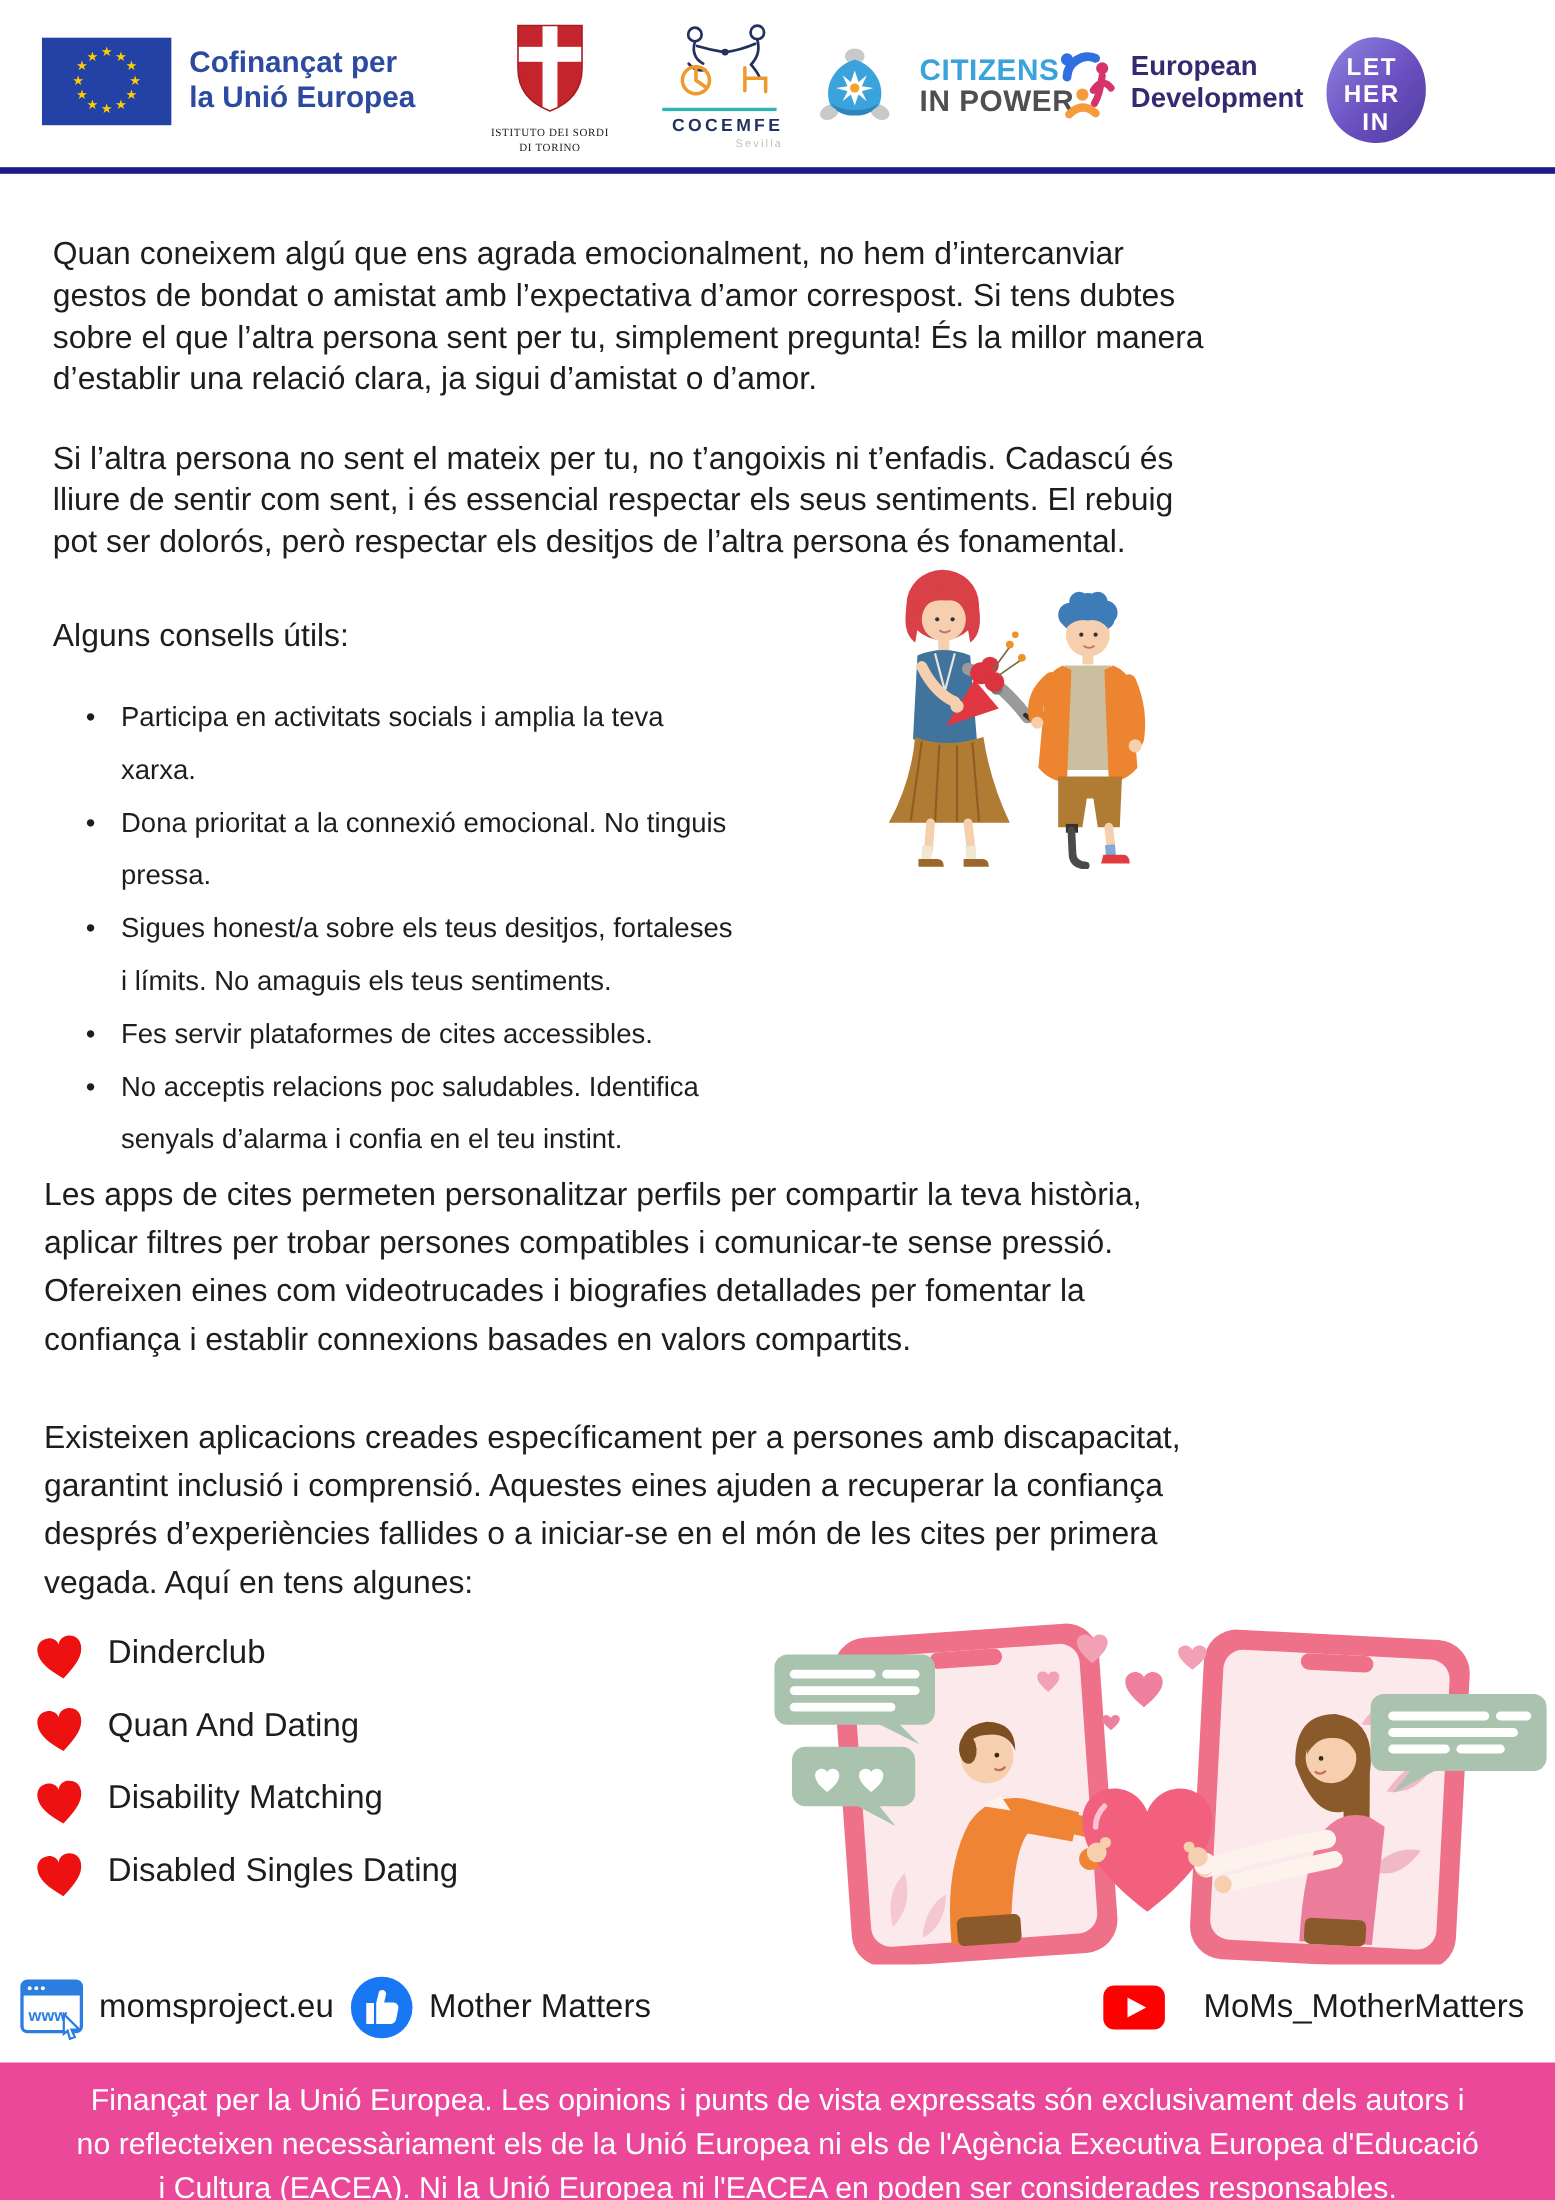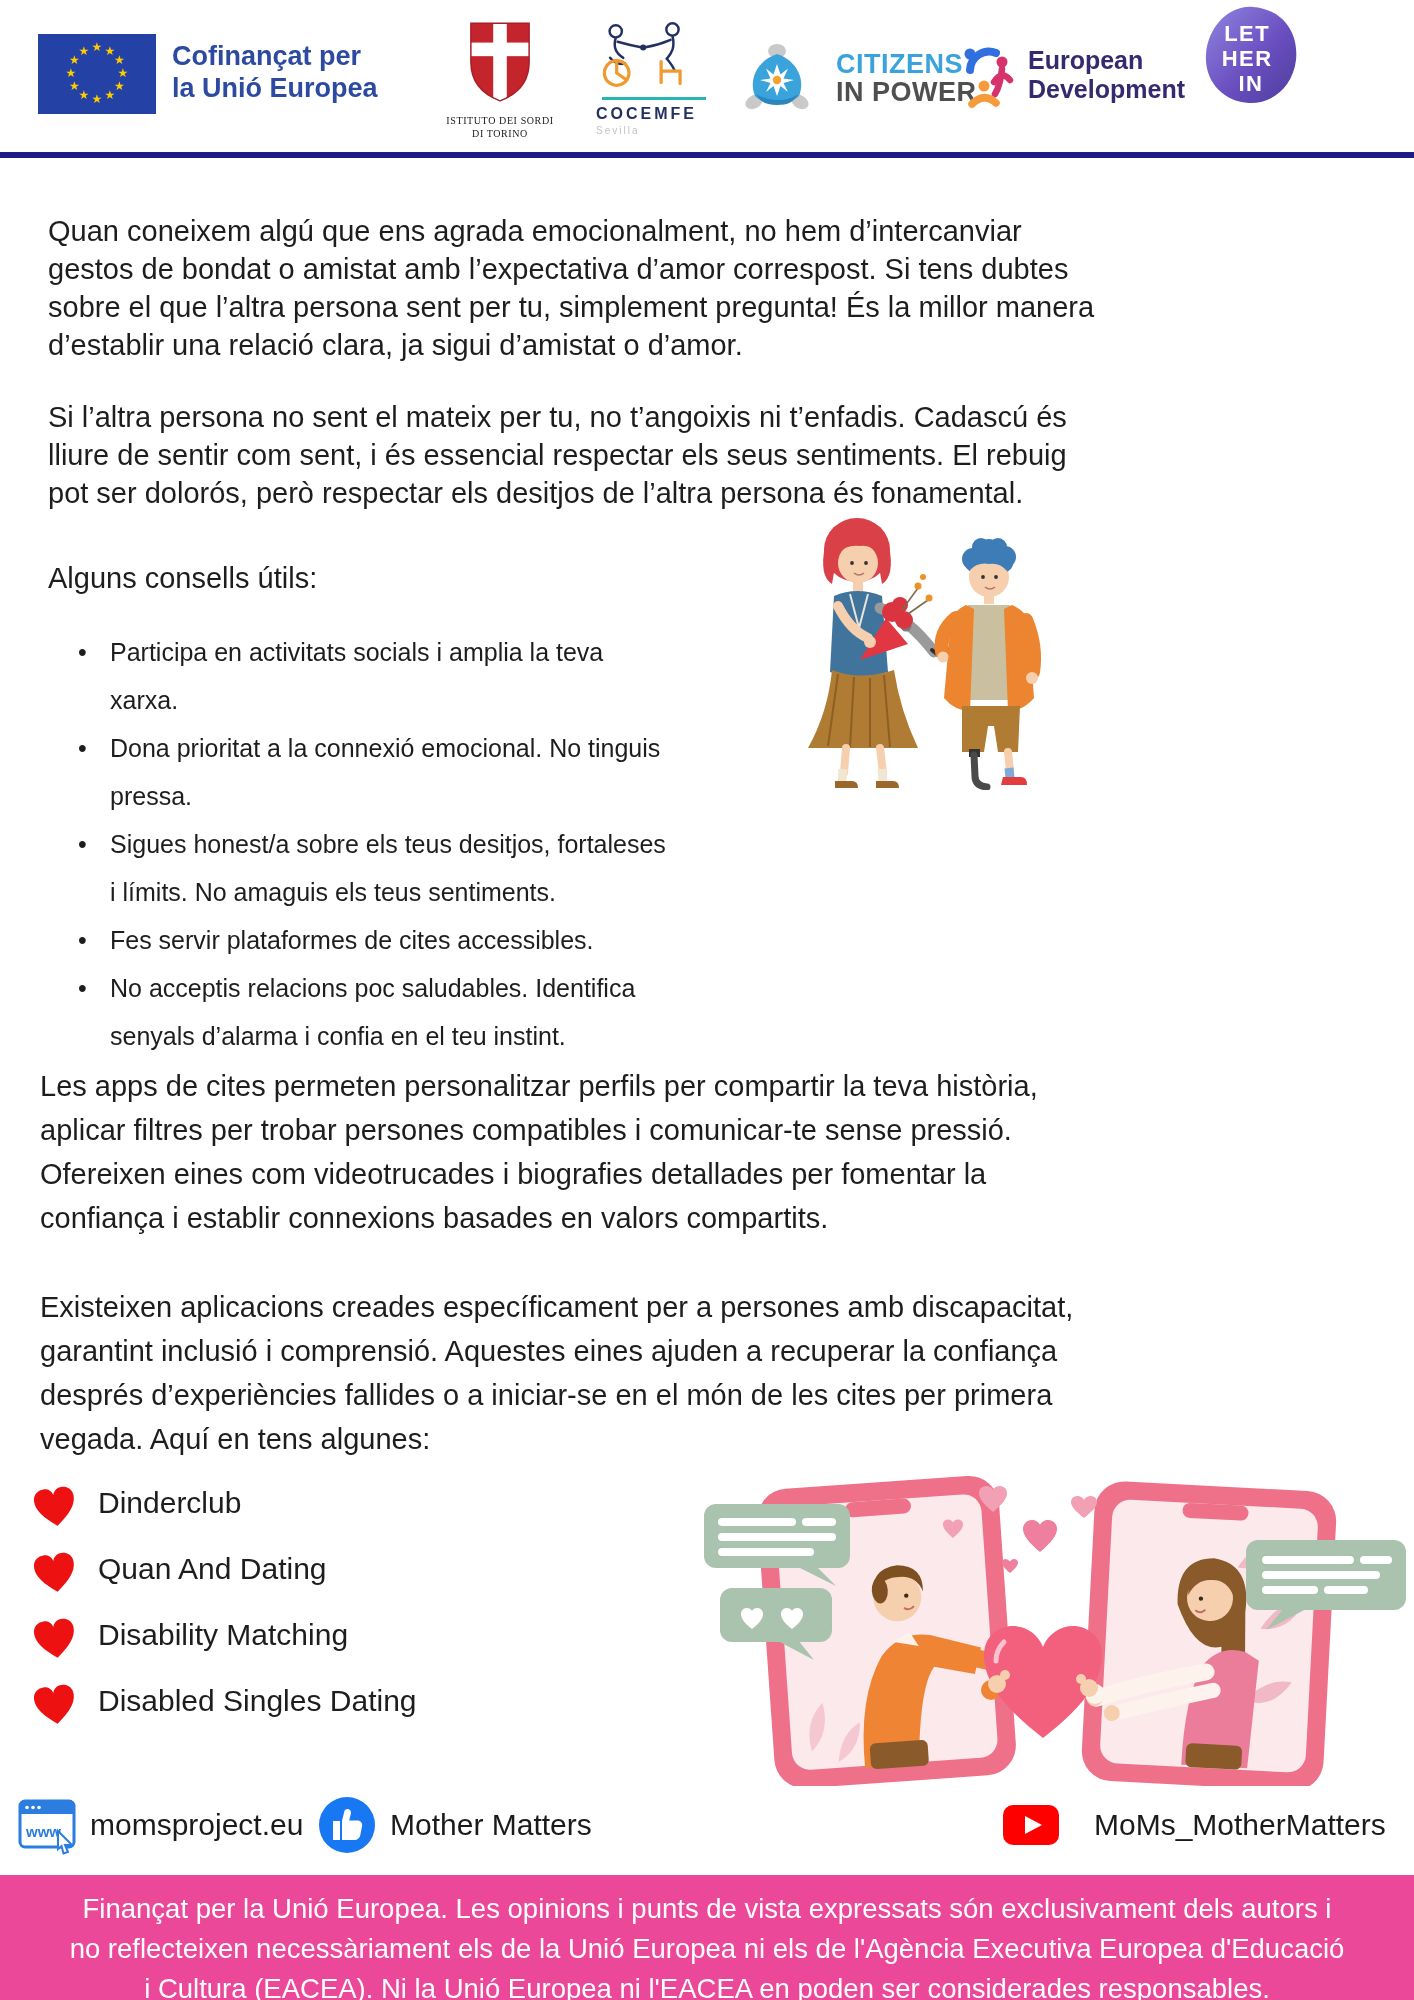--- a/index.html
+++ b/index.html
@@ -6,30 +6,30 @@
   .page{position:relative;width:1414px;height:2000px;margin:0 auto;background:#ffffff;
         font-family:"Liberation Sans",sans-serif;color:#1d1d1d;overflow:hidden;}
   .abs{position:absolute;}
 
   
   .rule{position:absolute;left:0;top:152px;width:1414px;height:6px;background:#1b1b8c;}
   .eu{left:38px;top:34px;display:flex;gap:16px;align-items:flex-start;}
   .eu-text{font-size:27px;font-weight:bold;color:#2b4aa0;line-height:32px;padding-top:6px;}
   .ist{left:438px;top:18px;width:124px;text-align:center;}
   .ist-txt{font-family:"Liberation Serif",serif;font-size:10px;letter-spacing:.6px;line-height:13px;margin-top:4px;color:#1a1a1a;}
-  .coc{left:596px;top:20px;width:116px;text-align:left;}
+  .coc{left:596px;top:20px;width:116px;text-align:right;}
   .coc-line{height:3px;background:#2ab5b5;margin:3px 6px 0 6px;}
   .coc-name{font-size:16px;font-weight:bold;letter-spacing:3px;color:#23315f;margin-top:5px;}
   .coc-sub{font-size:10px;letter-spacing:2px;color:#c2c2c2;margin-top:2px;}
   .cit{left:744px;top:42px;display:flex;gap:26px;align-items:center;}
   .cit-1{font-size:27px;font-weight:bold;color:#3aa3dc;line-height:28px;letter-spacing:.5px;}
   .cit-2{font-size:27px;font-weight:bold;color:#4f4f4f;line-height:28px;letter-spacing:.5px;}
   .eud{left:956px;top:42px;display:flex;gap:10px;align-items:center;}
   .eud-text{font-size:25px;font-weight:bold;color:#332a70;line-height:29px;}
-  .lhi{left:1200px;top:5px;}
+  .lhi{left:1200px;top:32px;}
 
   
   .para{font-size:29px;line-height:38px;}
   .para.wide{line-height:44px;}
   .tips-h{font-size:29px;}
   .tips{list-style:none;margin:16px;padding:0;font-size:25px;line-height:48px;width:700px;}
   .tips li{display:flex;}
   .tips li::before{content:"\2022";flex:none;width:32px;}
   .ln{display:block;}
 

